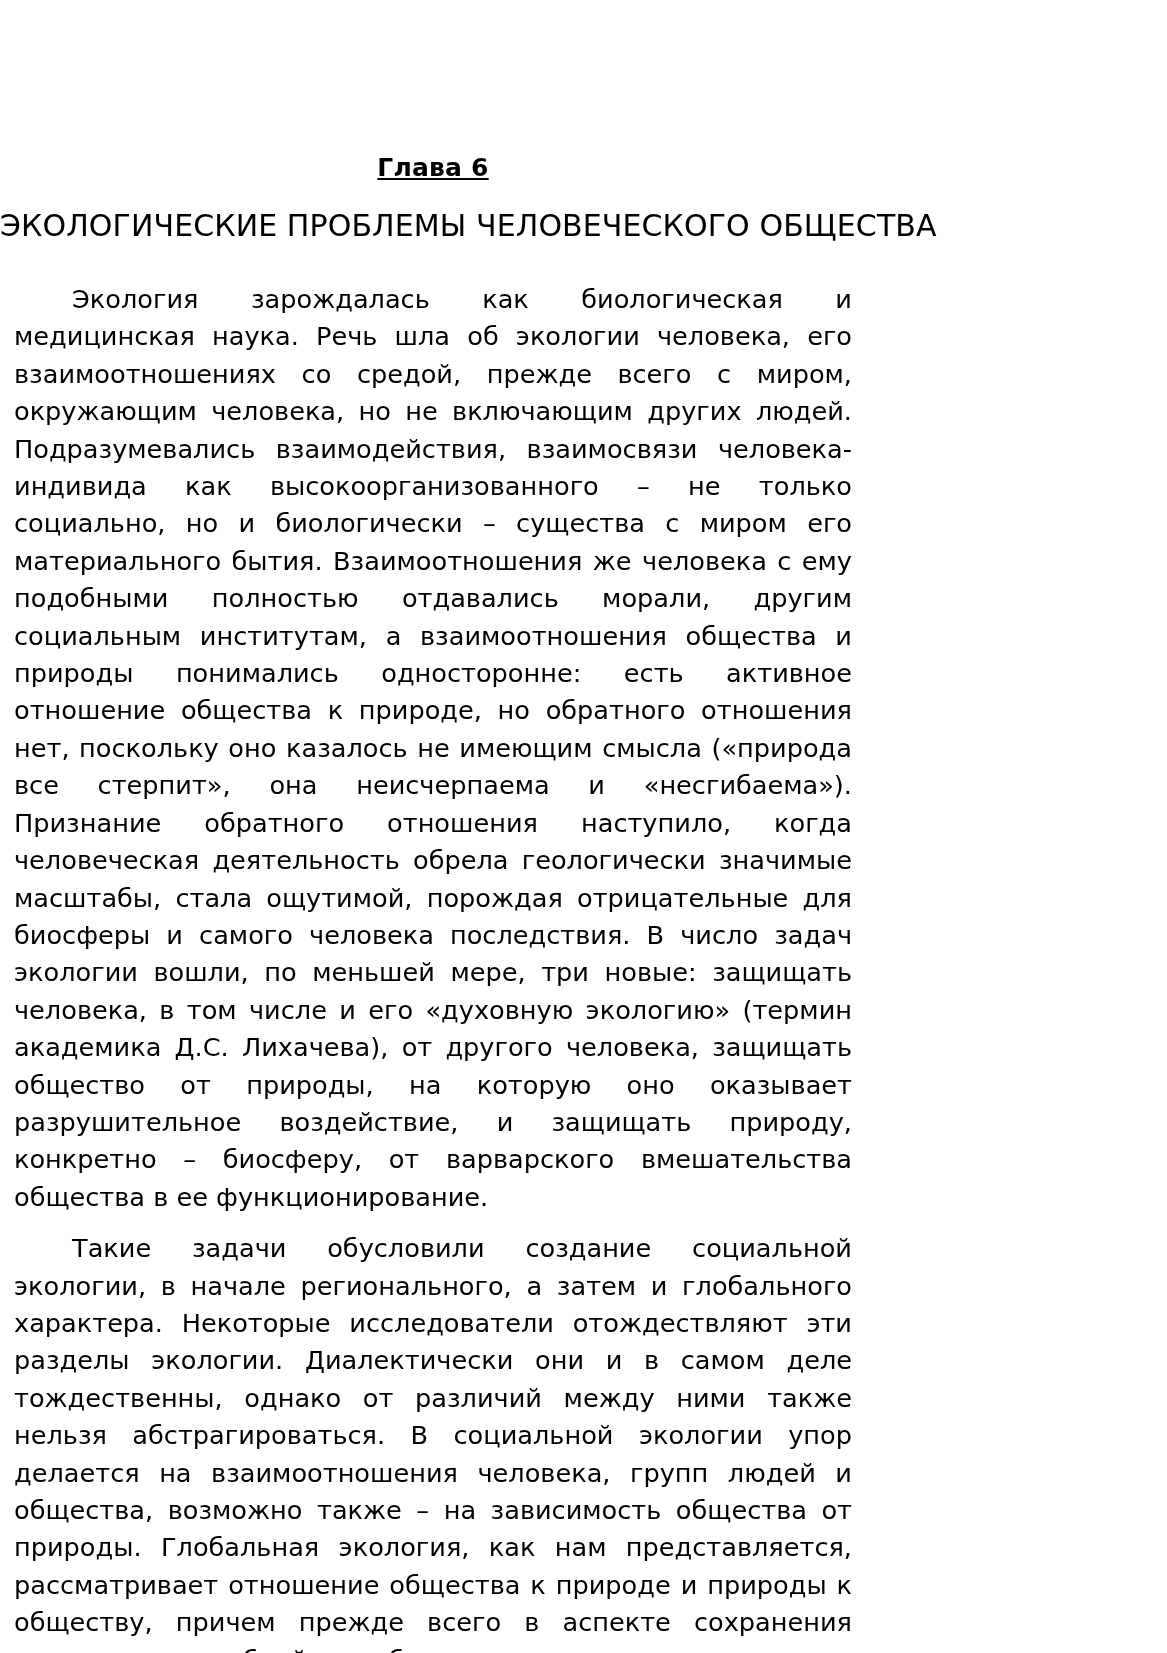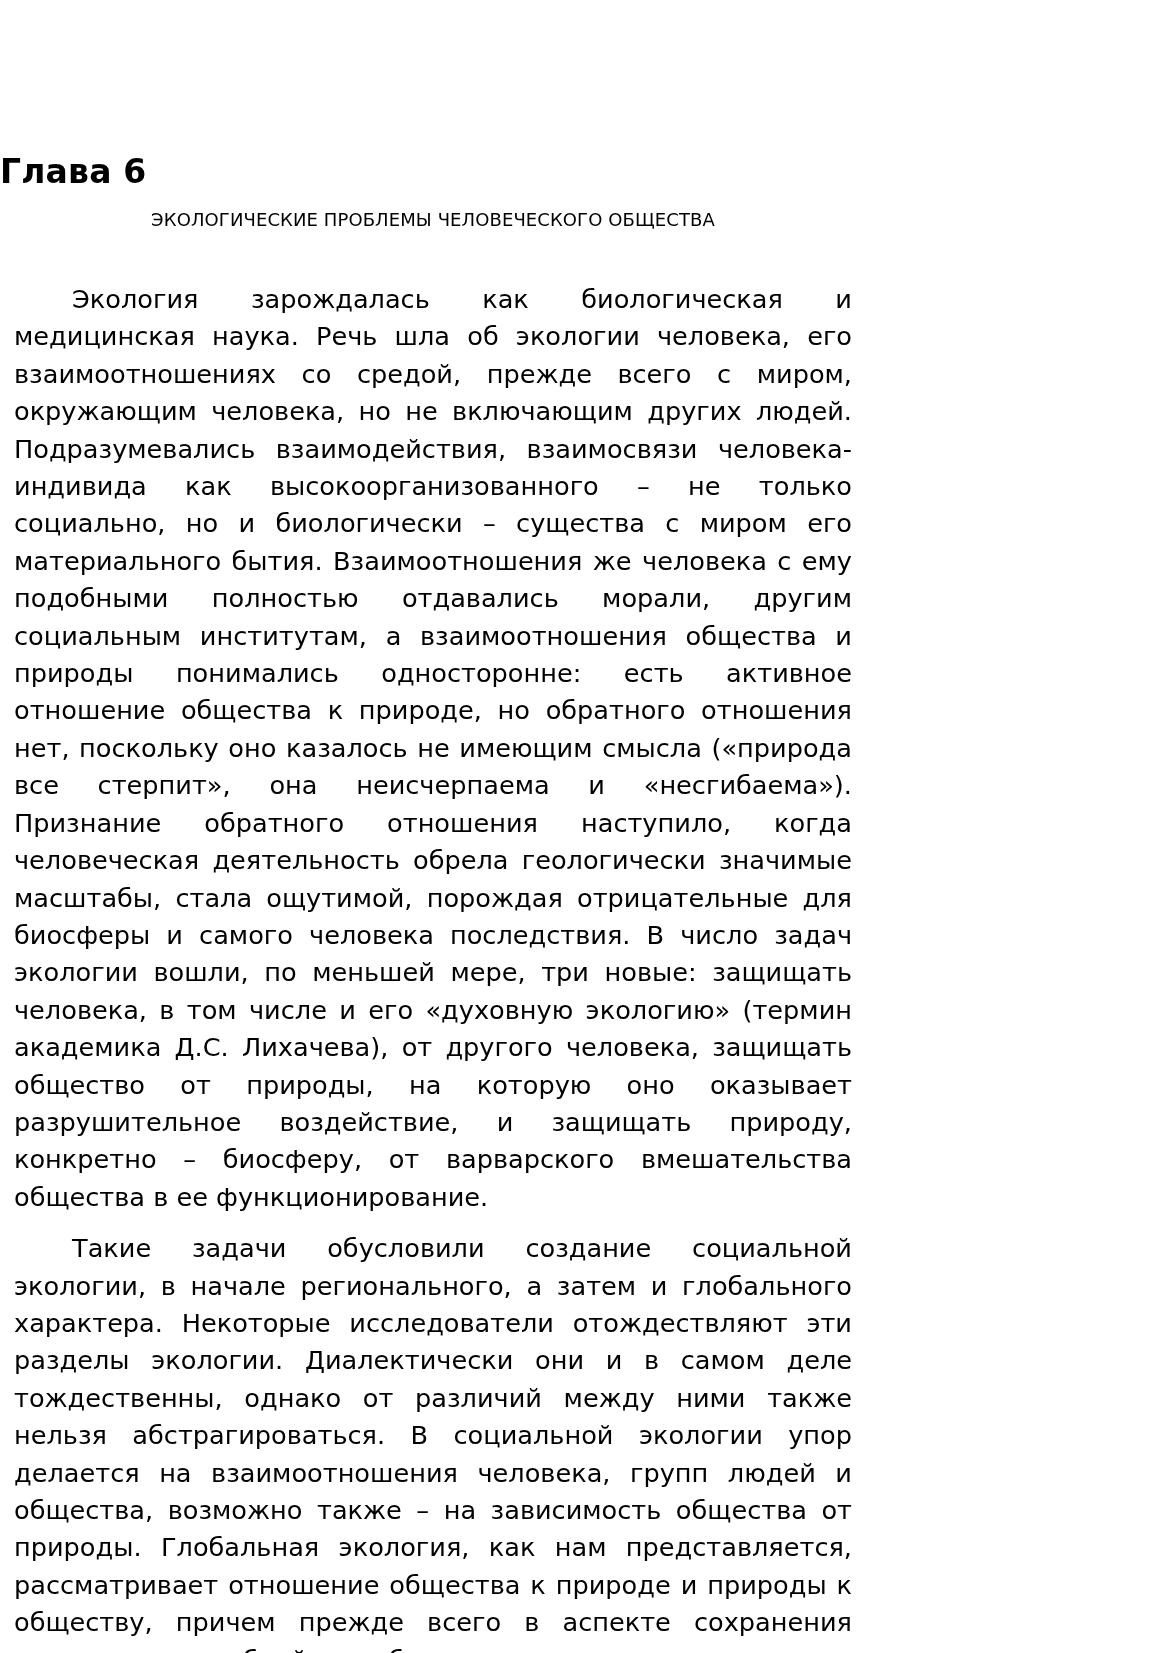--- a/index.html
+++ b/index.html
@@ -20,37 +20,38 @@
     height: 1653px;
     margin: 0 auto;
     background: #ffffff;
     overflow: hidden;
     box-sizing: border-box;
   }
 
   .chapter-title {
     margin: 0;
     padding: 0;
-    text-align: left;
+    text-align: center;
     font-weight: bold;
-    font-size: 33px;
+    font-size: 25px;
     line-height: 1;
     letter-spacing: 0.2px;
     position: absolute;
     top: 155px;
     left: 0;
     width: 866px;
+    text-decoration: underline;
   }
 
   .chapter-subtitle {
     margin: 0;
     padding: 0;
     text-align: center;
     font-weight: normal;
-    font-size: 18px;
+    font-size: 30px;
     line-height: 1;
     letter-spacing: 0.1px;
     position: absolute;
     top: 211px;
     left: 0;
     width: 866px;
     white-space: nowrap;
   }
 
   .body-text {

